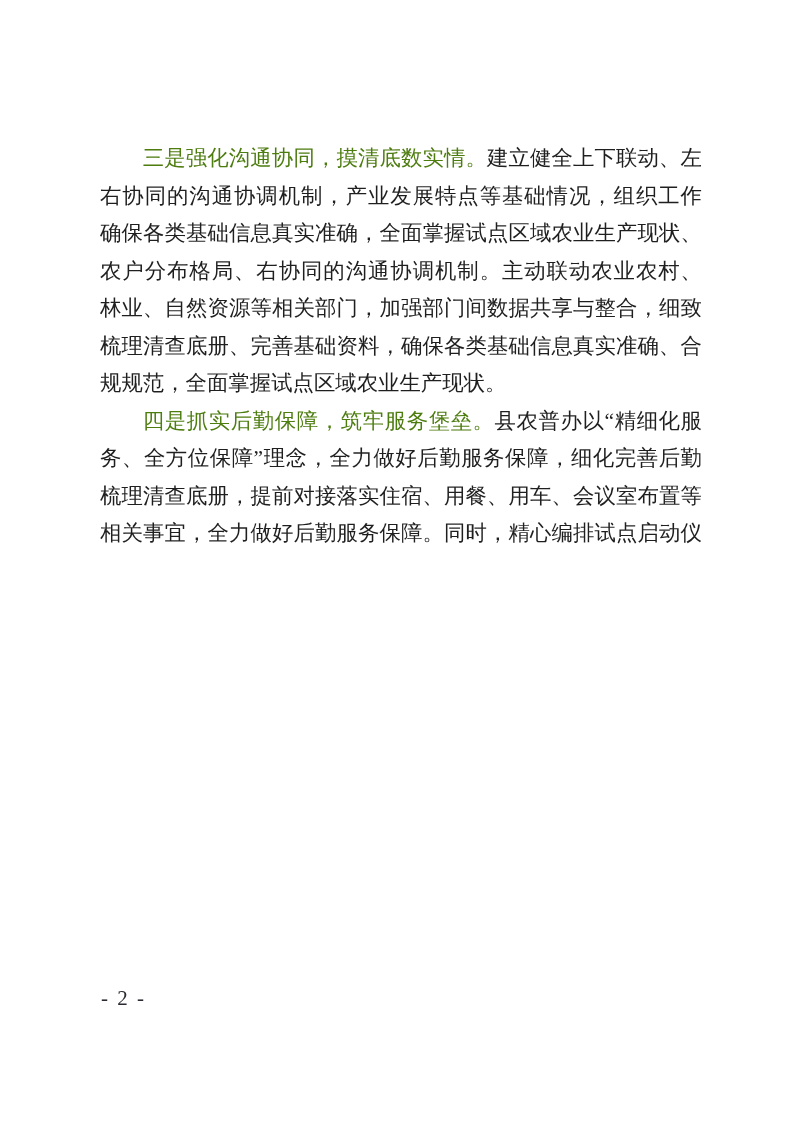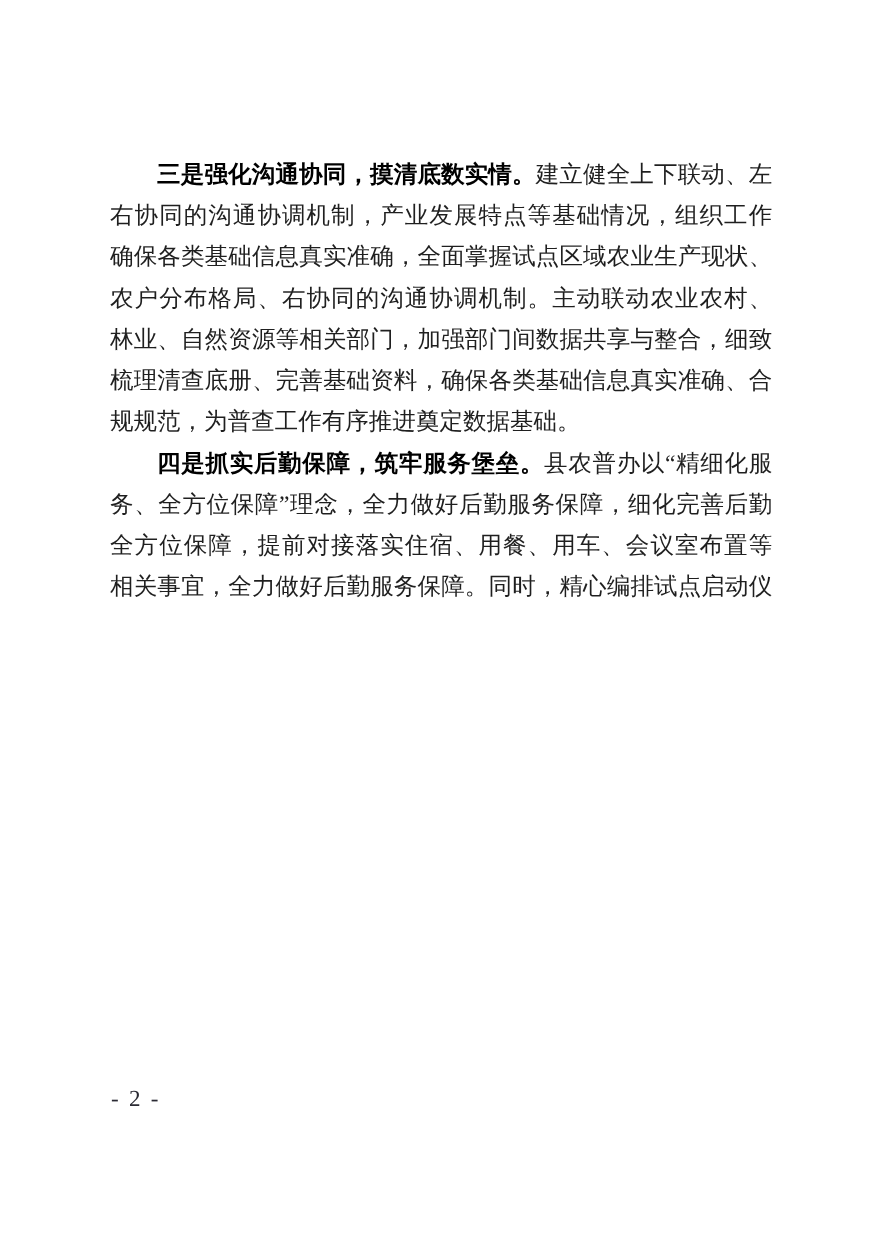--- a/index.html
+++ b/index.html
@@ -31,22 +31,22 @@
     text-align-last: justify;
     overflow: hidden;
   }
   .line.indent {
     padding-left: 42.8px;
   }
   .line.last {
     text-align-last: left;
   }
   .lead-bold {
-    font-weight: bold;
-    color: #000000;
+    font-weight: normal;
+    color: #4d7c0f;
   }
   .page-number {
     position: absolute;
     left: 101px;
     top: 986px;
     font-size: 21px;
     line-height: 24px;
     color: #2a2a33;
     letter-spacing: 2px;
     font-family: "Liberation Serif", "DejaVu Serif", serif;
@@ -58,24 +58,24 @@
 <div class="page">
 
   <div class="text-block">
 
     <div class="line indent"><span class="lead-bold">三是强化沟通协同，摸清底数实情。</span><span>建立健全上下联动、左</span></div>
     <div class="line">右协同的沟通协调机制，产业发展特点等基础情况，组织工作</div>
     <div class="line">确保各类基础信息真实准确，全面掌握试点区域农业生产现状、</div>
     <div class="line">农户分布格局、右协同的沟通协调机制。主动联动农业农村、</div>
     <div class="line">林业、自然资源等相关部门，加强部门间数据共享与整合，细致</div>
     <div class="line">梳理清查底册、完善基础资料，确保各类基础信息真实准确、合</div>
-    <div class="line last">规规范，为普查工作有序推进奠定数据基础。</div>
+    <div class="line last">规规范，全面掌握试点区域农业生产现状。</div>
 
     <div class="line indent"><span class="lead-bold">四是抓实后勤保障，筑牢服务堡垒。</span><span>县农普办以“精细化服</span></div>
     <div class="line">务、全方位保障”理念，全力做好后勤服务保障，细化完善后勤</div>
-    <div class="line">全方位保障，提前对接落实住宿、用餐、用车、会议室布置等</div>
+    <div class="line">梳理清查底册，提前对接落实住宿、用餐、用车、会议室布置等</div>
     <div class="line">相关事宜，全力做好后勤服务保障。同时，精心编排试点启动仪</div>
 
   </div>
 
   <div class="page-number">- 2 -</div>
 
 </div>
 
 </body></html>

